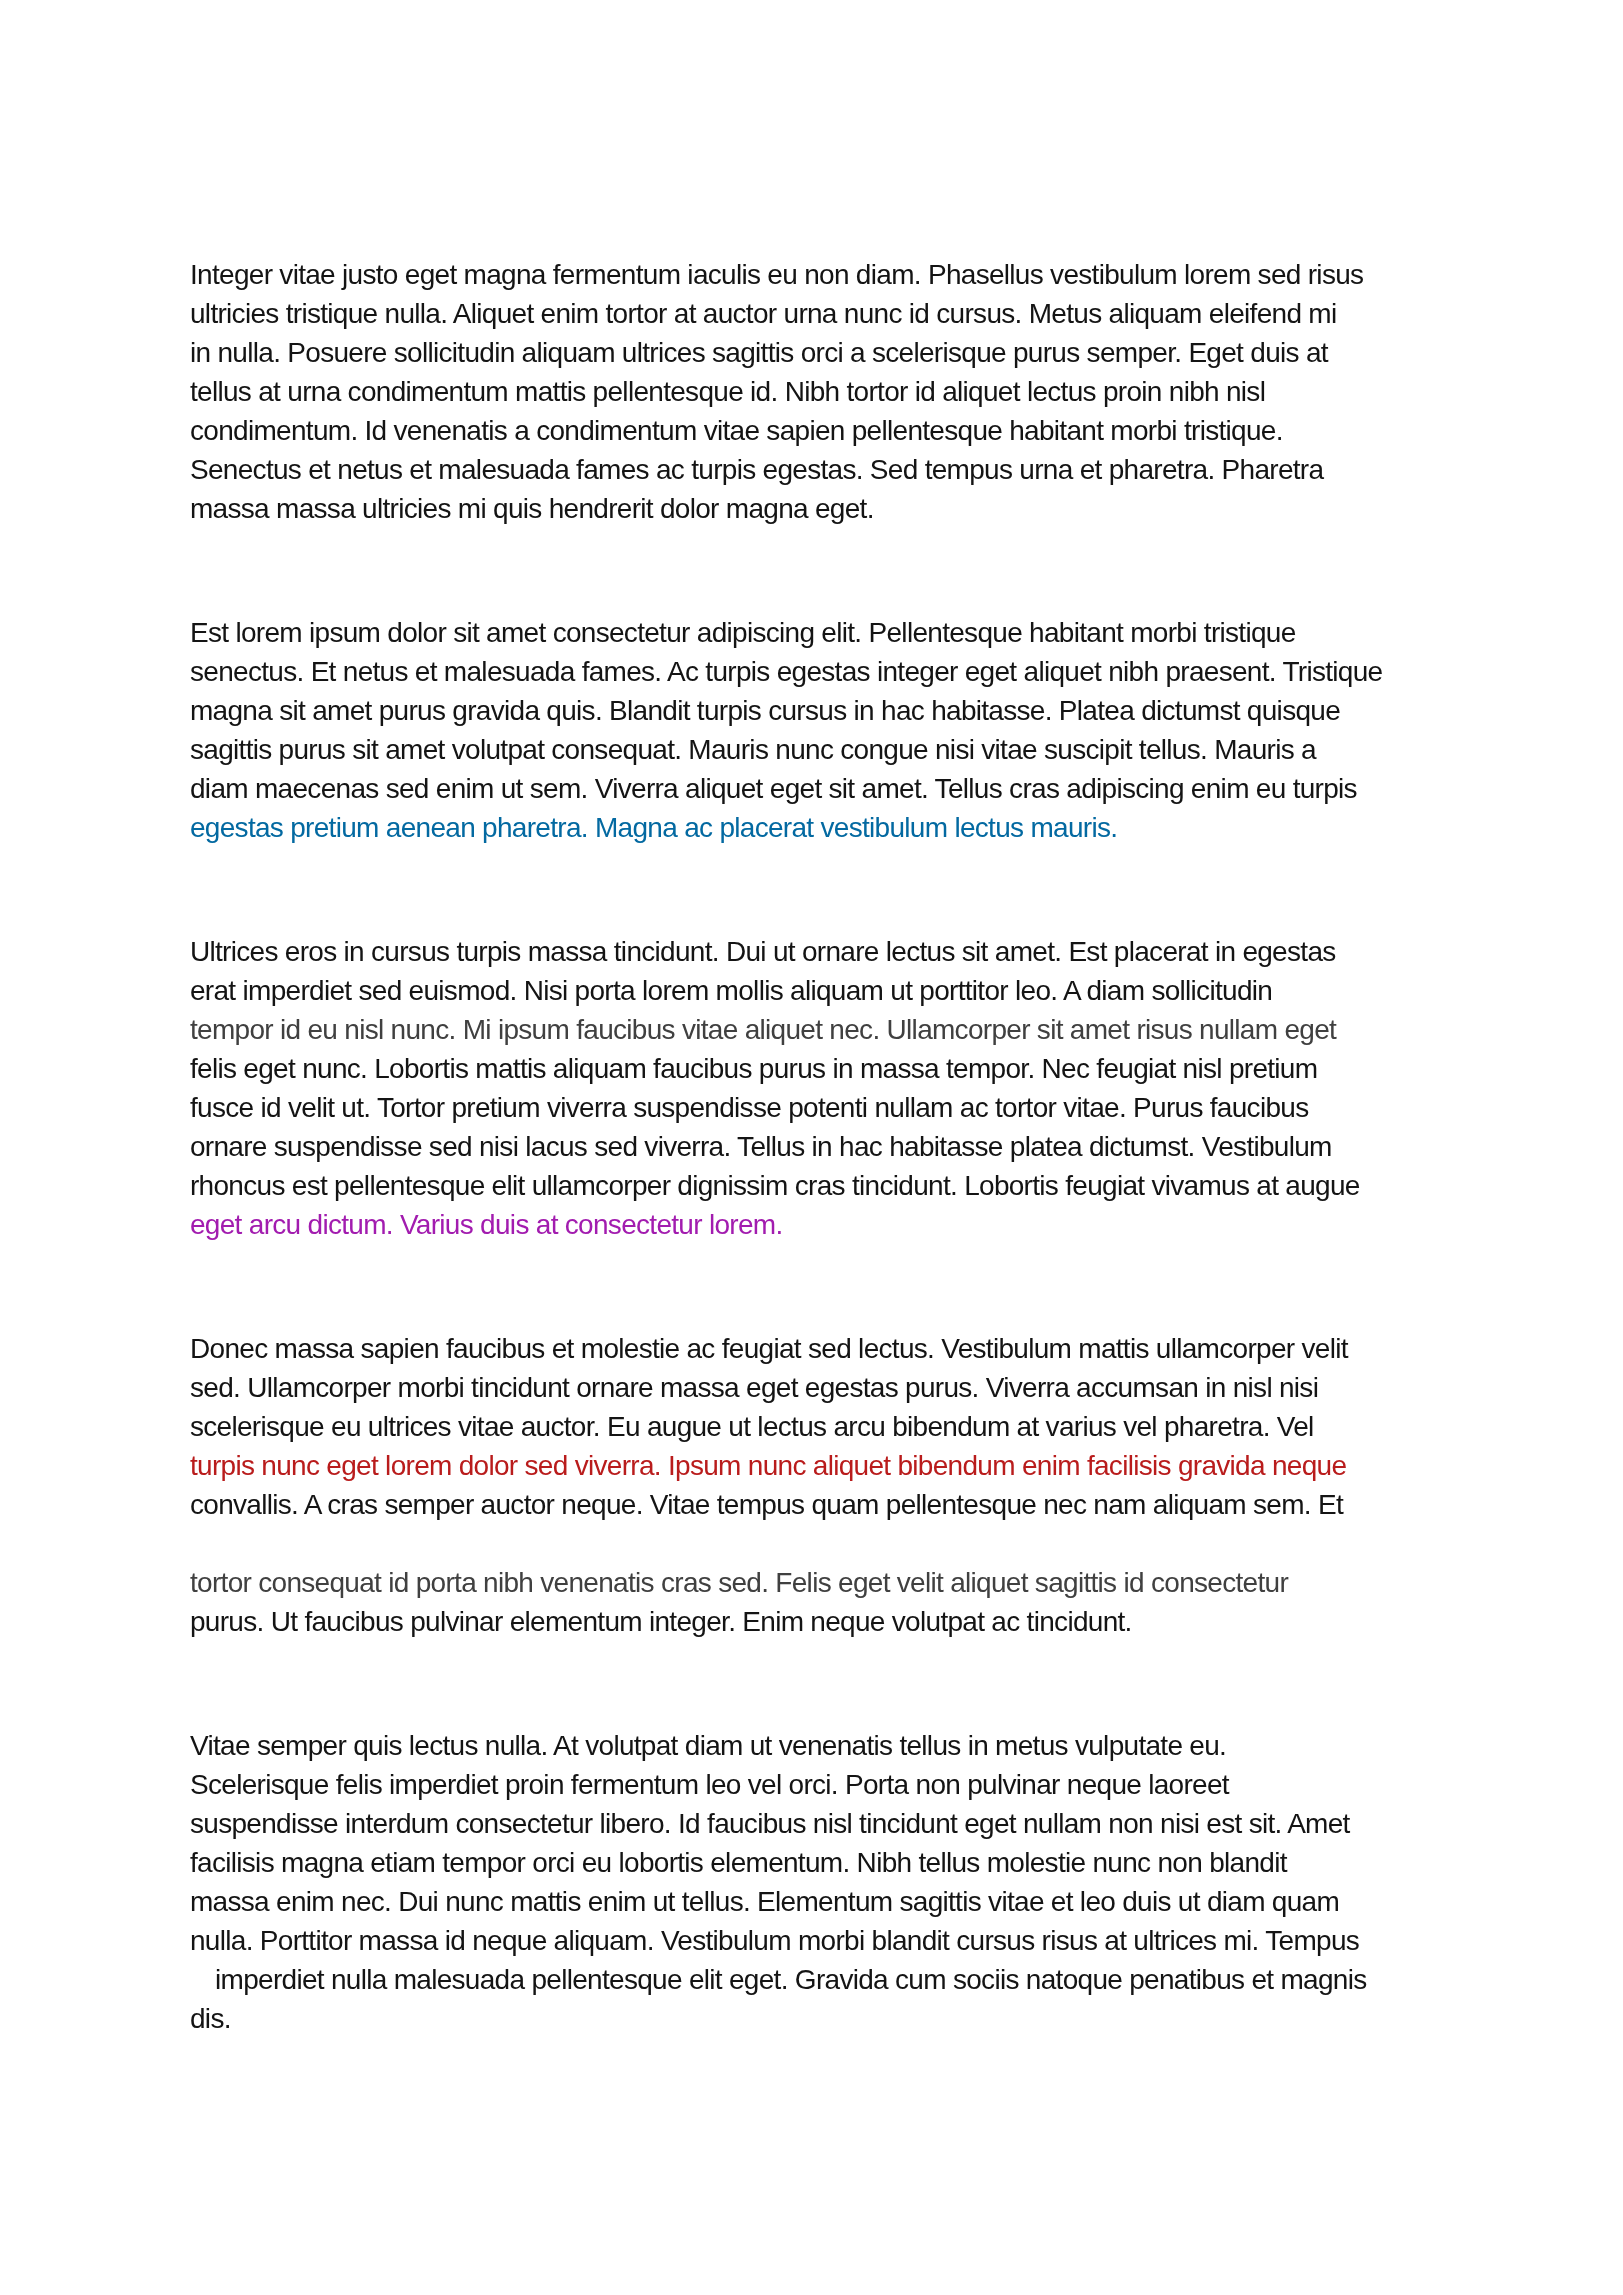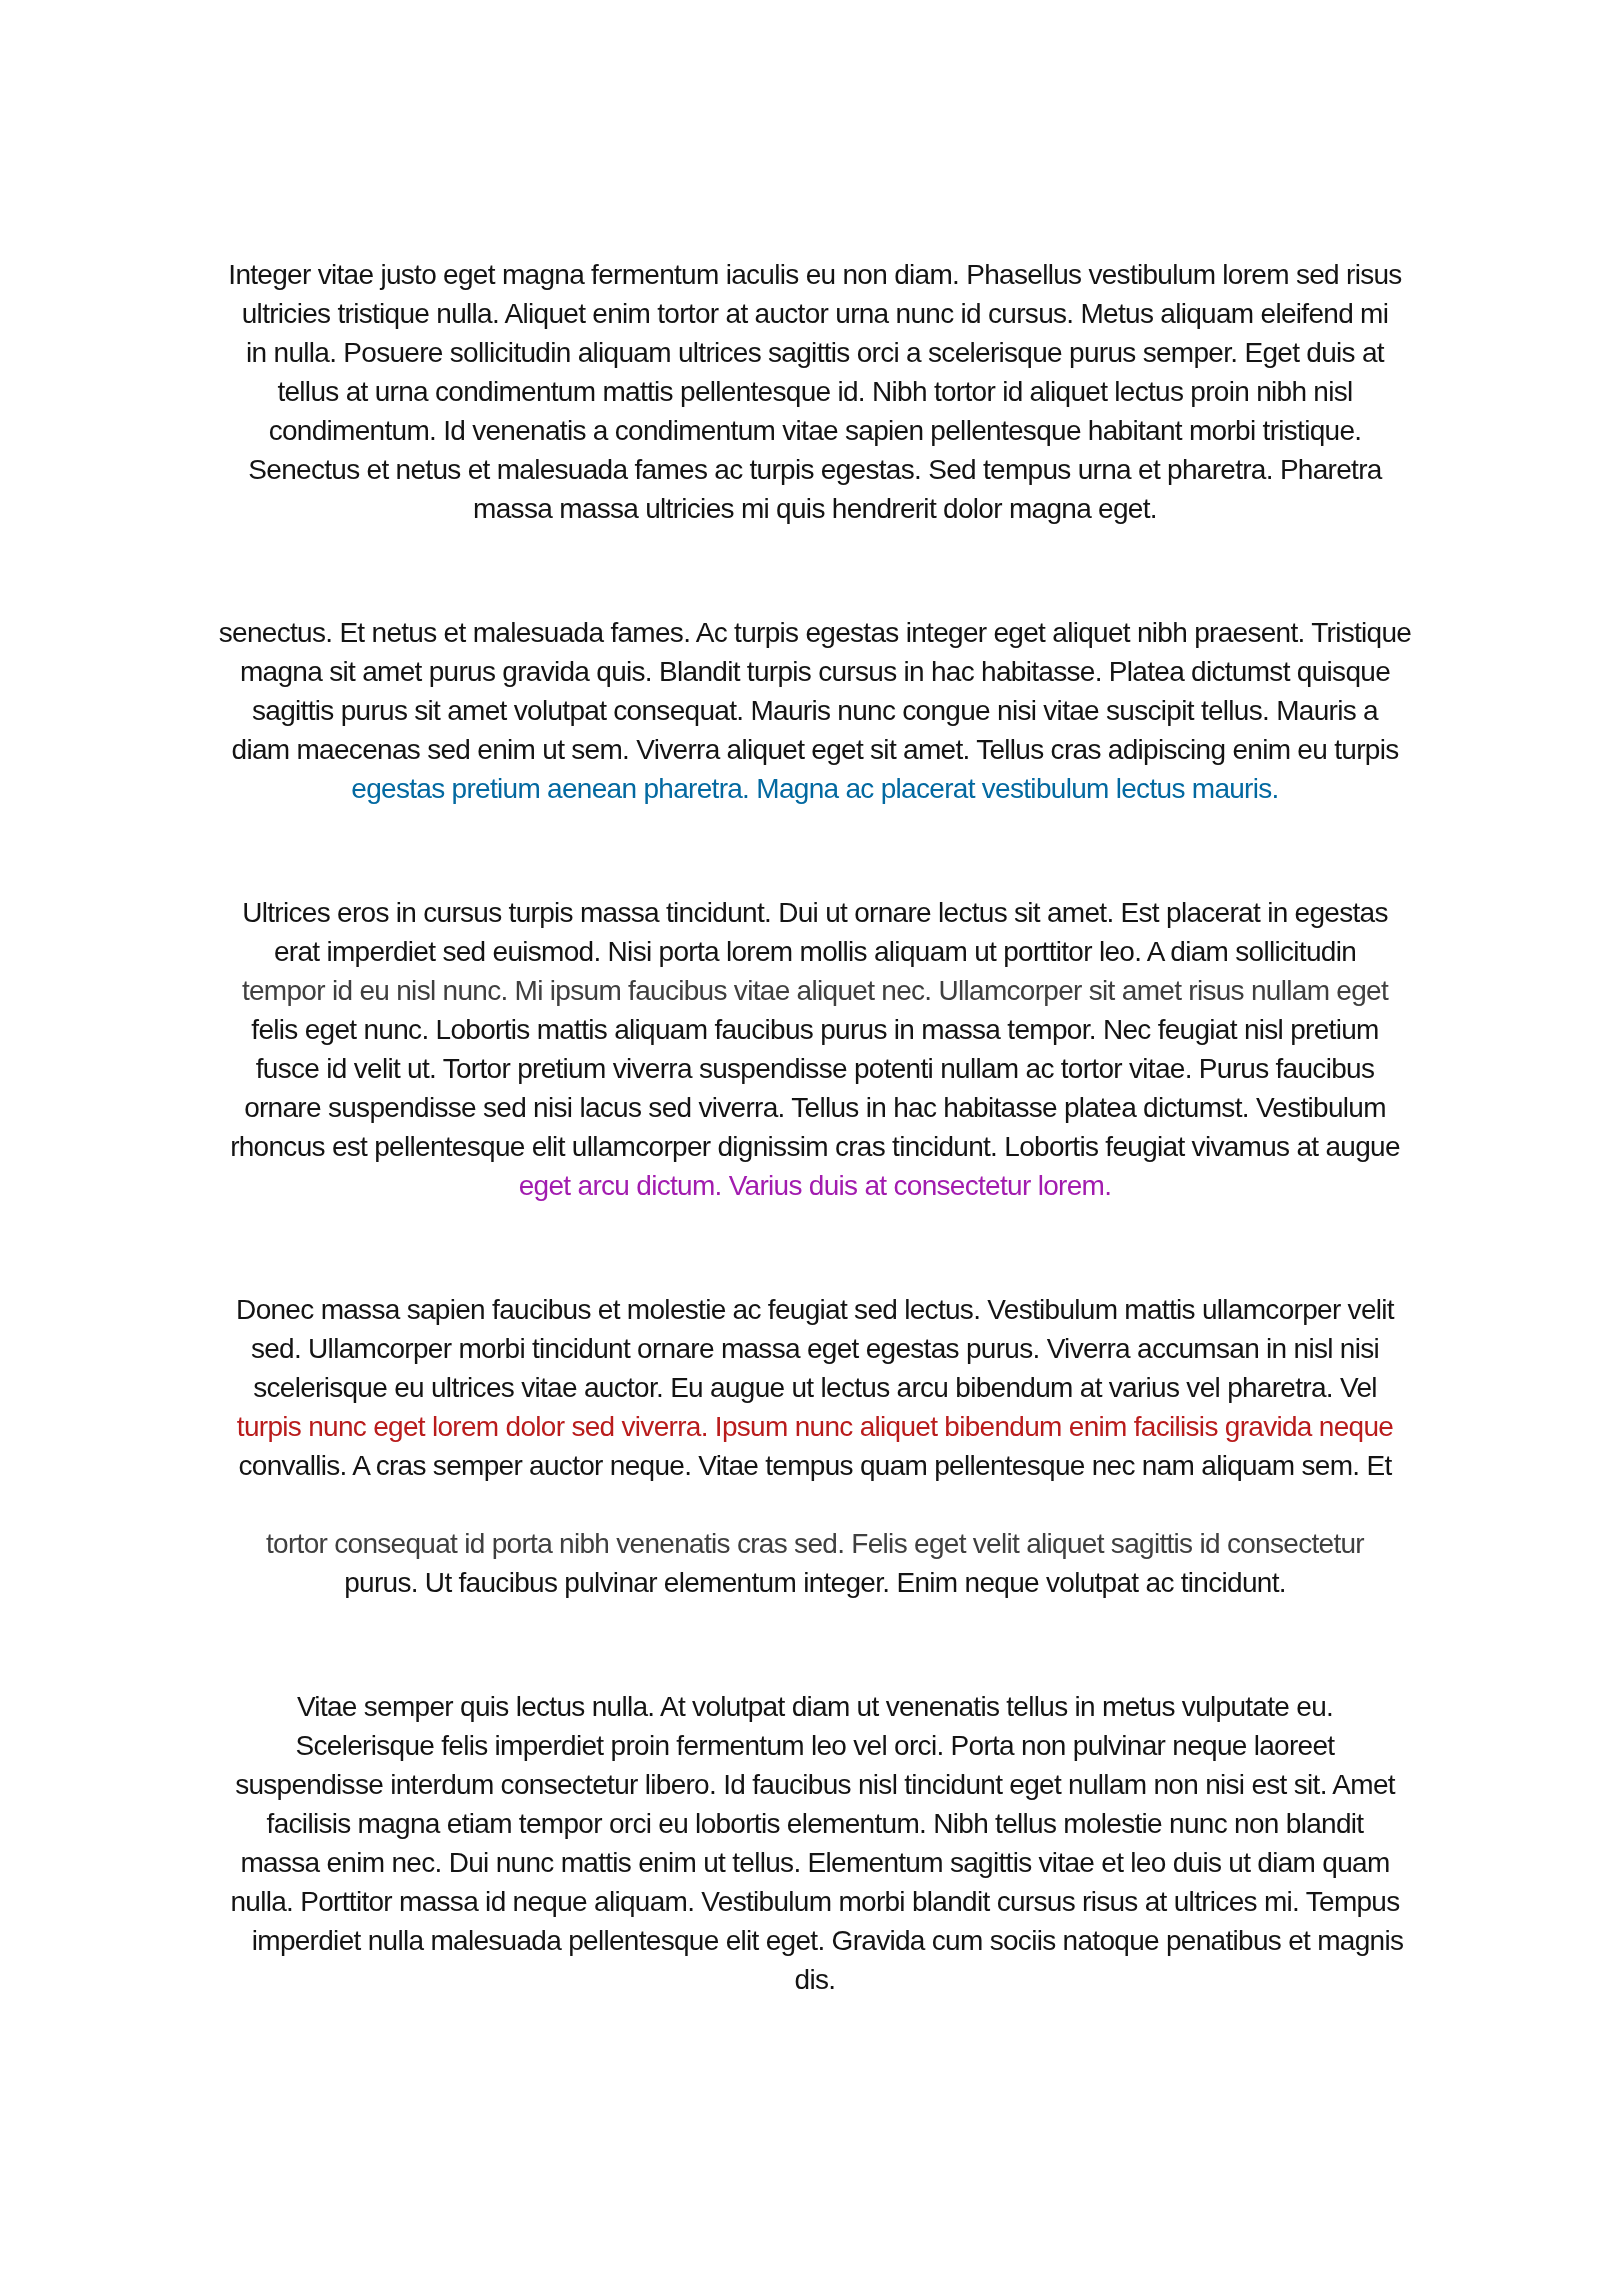--- a/index.html
+++ b/index.html
@@ -17,21 +17,20 @@
     width: 1623px;
     height: 2295px;
     background: #ffffff;
     overflow: hidden;
   }
   .content {
     position: absolute;
     left: 190px;
     top: 255px;
     width: 1250px;
-    text-align: center;
   }
   .paragraph {
     margin: 0 0 85px 0;
     padding: 0;
   }
   .paragraph:last-child {
     margin-bottom: 0;
   }
   .line {
     height: 39px;
@@ -50,20 +49,21 @@
       <div class="paragraph">
         <div class="line" style="color: rgb(20, 20, 20);">Integer vitae justo eget magna fermentum iaculis eu non diam. Phasellus vestibulum lorem sed risus</div>
         <div class="line" style="color: rgb(20, 20, 20);">ultricies tristique nulla. Aliquet enim tortor at auctor urna nunc id cursus. Metus aliquam eleifend mi</div>
         <div class="line" style="color: rgb(20, 20, 20);">in nulla. Posuere sollicitudin aliquam ultrices sagittis orci a scelerisque purus semper. Eget duis at</div>
         <div class="line" style="color: rgb(20, 20, 20);">tellus at urna condimentum mattis pellentesque id. Nibh tortor id aliquet lectus proin nibh nisl</div>
         <div class="line" style="color: rgb(20, 20, 20);">condimentum. Id venenatis a condimentum vitae sapien pellentesque habitant morbi tristique.</div>
         <div class="line" style="color: rgb(20, 20, 20);">Senectus et netus et malesuada fames ac turpis egestas. Sed tempus urna et pharetra. Pharetra</div>
         <div class="line" style="color: rgb(20, 20, 20);">massa massa ultricies mi quis hendrerit dolor magna eget.</div>
       </div>
       <div class="paragraph">
+        <div class="line" style="color: rgb(20, 20, 20);">Est lorem ipsum dolor sit amet consectetur adipiscing elit. Pellentesque habitant morbi tristique</div>
         <div class="line" style="color: rgb(20, 20, 20);">senectus. Et netus et malesuada fames. Ac turpis egestas integer eget aliquet nibh praesent. Tristique</div>
         <div class="line" style="color: rgb(20, 20, 20);">magna sit amet purus gravida quis. Blandit turpis cursus in hac habitasse. Platea dictumst quisque</div>
         <div class="line" style="color: rgb(20, 20, 20);">sagittis purus sit amet volutpat consequat. Mauris nunc congue nisi vitae suscipit tellus. Mauris a</div>
         <div class="line" style="color: rgb(20, 20, 20);">diam maecenas sed enim ut sem. Viverra aliquet eget sit amet. Tellus cras adipiscing enim eu turpis</div>
         <div class="line" style="color: #0369a1;">egestas pretium aenean pharetra. Magna ac placerat vestibulum lectus mauris.</div>
       </div>
       <div class="paragraph">
         <div class="line" style="color: rgb(20, 20, 20);">Ultrices eros in cursus turpis massa tincidunt. Dui ut ornare lectus sit amet. Est placerat in egestas</div>
         <div class="line" style="color: rgb(20, 20, 20);">erat imperdiet sed euismod. Nisi porta lorem mollis aliquam ut porttitor leo. A diam sollicitudin</div>
         <div class="line" style="color: #404040;">tempor id eu nisl nunc. Mi ipsum faucibus vitae aliquet nec. Ullamcorper sit amet risus nullam eget</div>

